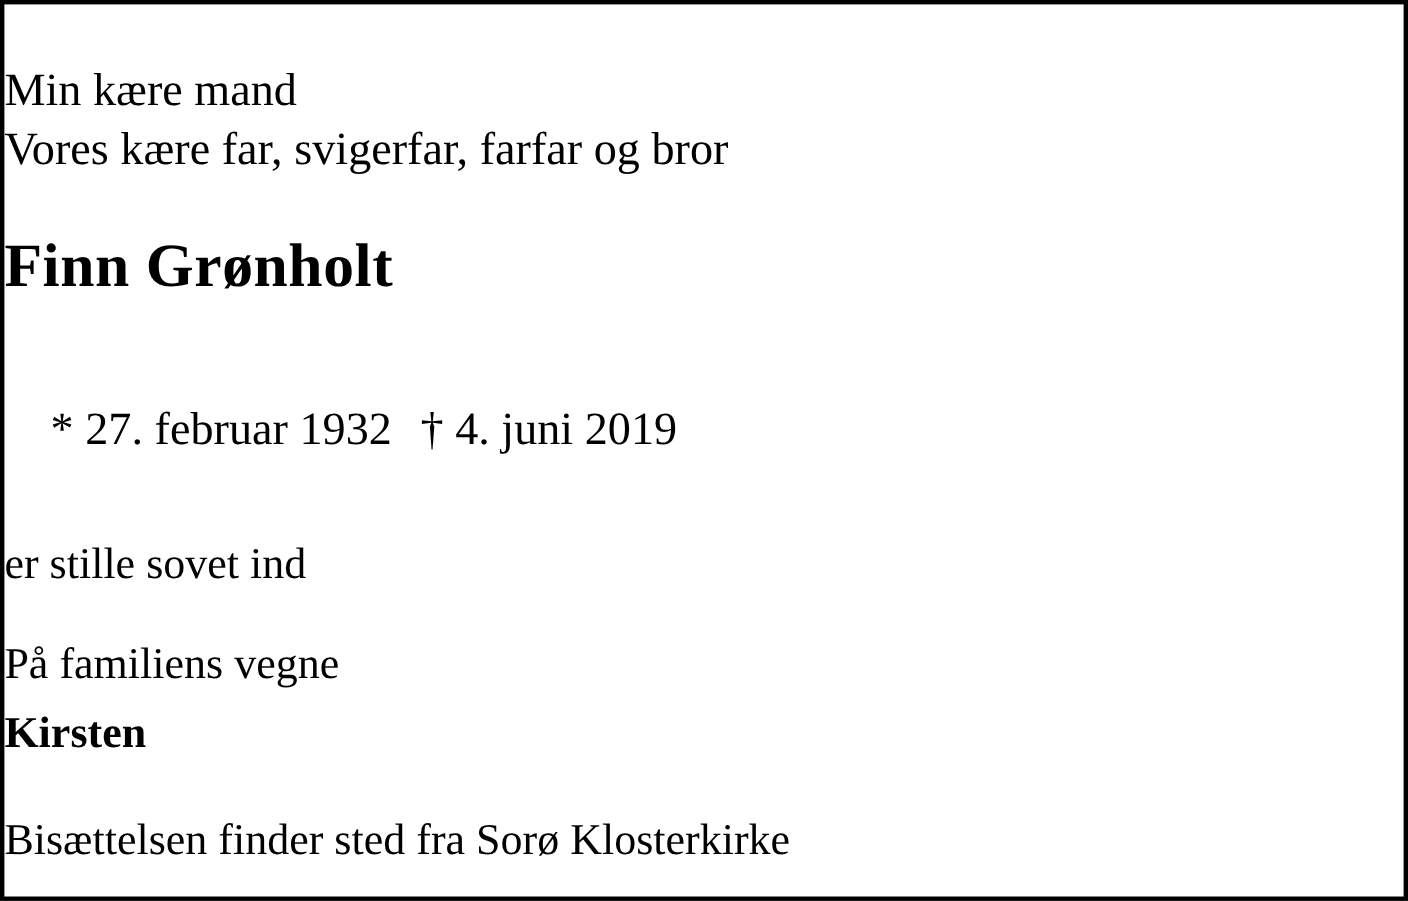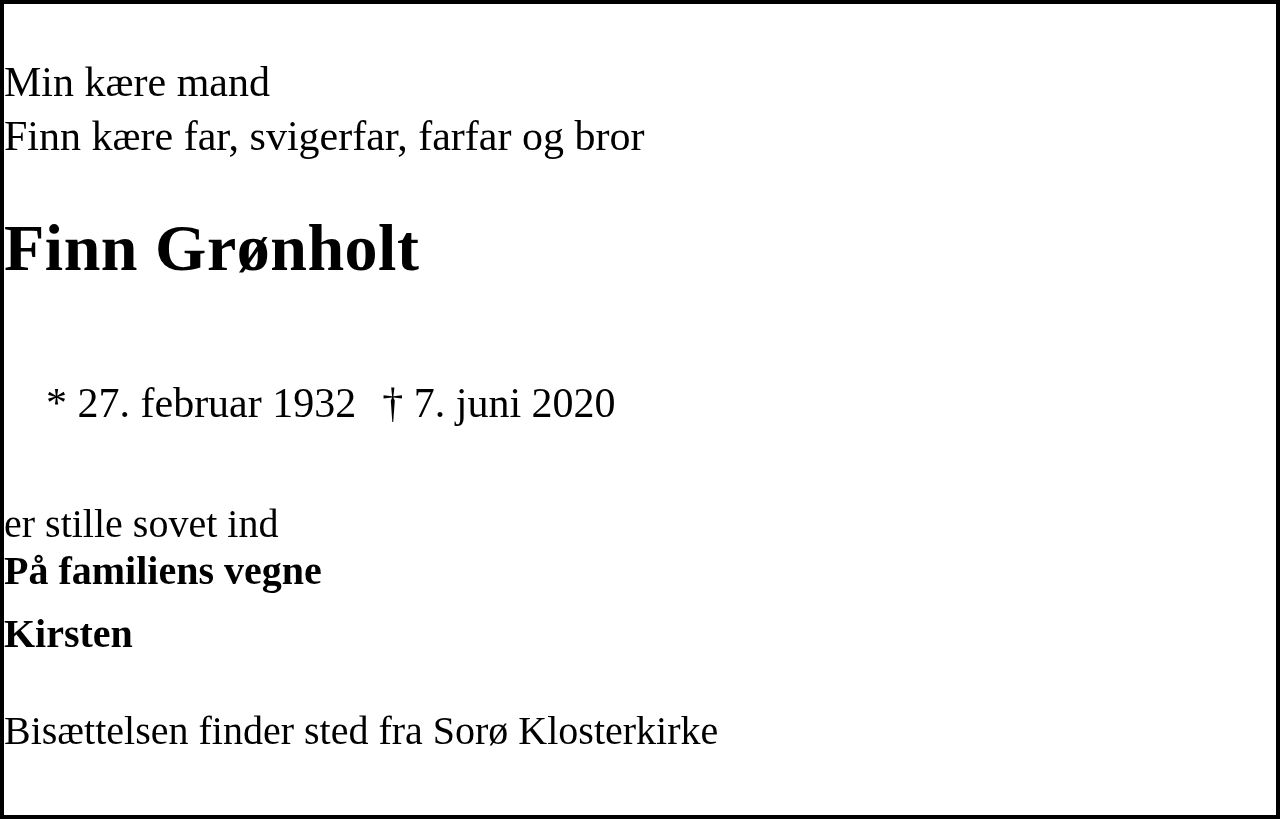--- a/index.html
+++ b/index.html
@@ -32,64 +32,64 @@
   }
   .intro-1 {
     font-size: 42px;
     margin-top: 6px;
   }
   .intro-2 {
     font-size: 42px;
     margin-top: 4px;
   }
   .name {
-    font-size: 66px;
+    font-size: 56px;
     font-weight: bold;
     letter-spacing: 0.5px;
     margin-top: 48px;
   }
   .dates {
     font-size: 42px;
     margin-top: 42px;
   }
   .dates .sep {
     display: inline-block;
     width: 26px;
   }
   .passed {
     font-size: 40px;
     margin-top: 22px;
   }
   .behalf {
     font-size: 40px;
-    font-weight: bold;
+    margin-top: 44px;
   }
   .signature {
     font-size: 40px;
     font-weight: bold;
     margin-top: 16px;
   }
   .service-1 {
     font-size: 40px;
     margin-top: 50px;
   }
 </style>
 </head>
 <body>
 
 <div class="notice-frame">
 
   <div class="line intro-1">Min kære mand</div>
 
-  <div class="line intro-2">Finn kære far, svigerfar, farfar og bror</div>
+  <div class="line intro-2">Vores kære far, svigerfar, farfar og bror</div>
 
   <div class="line name">Finn Grønholt</div>
 
   <div class="line dates">
-    <span>* 27. februar 1932</span><span class="sep"></span><span>† 7. juni 2020</span>
+    <span>* 27. februar 1932</span><span class="sep"></span><span>† 4. juni 2019</span>
   </div>
 
   <div class="line passed">er stille sovet ind</div>
 
   <div class="line behalf">På familiens vegne</div>
 
   <div class="line signature">Kirsten</div>
 
   <div class="line service-1">Bisættelsen finder sted fra Sorø Klosterkirke</div>
 

